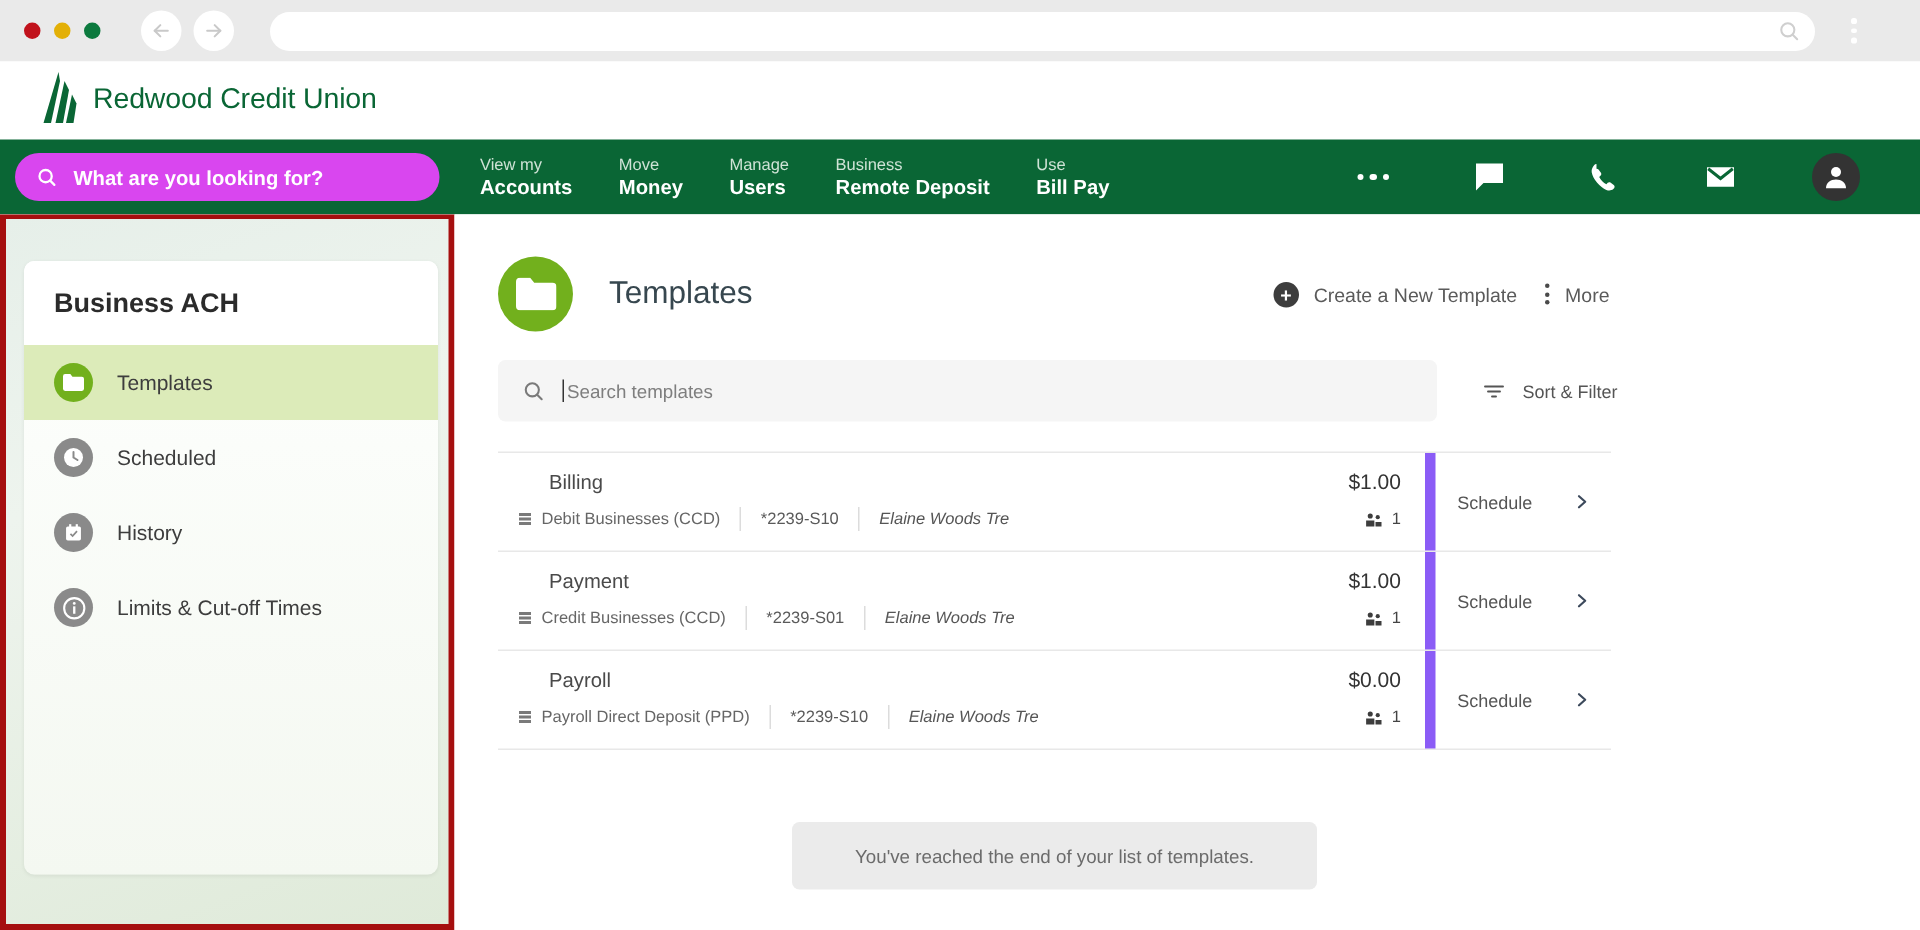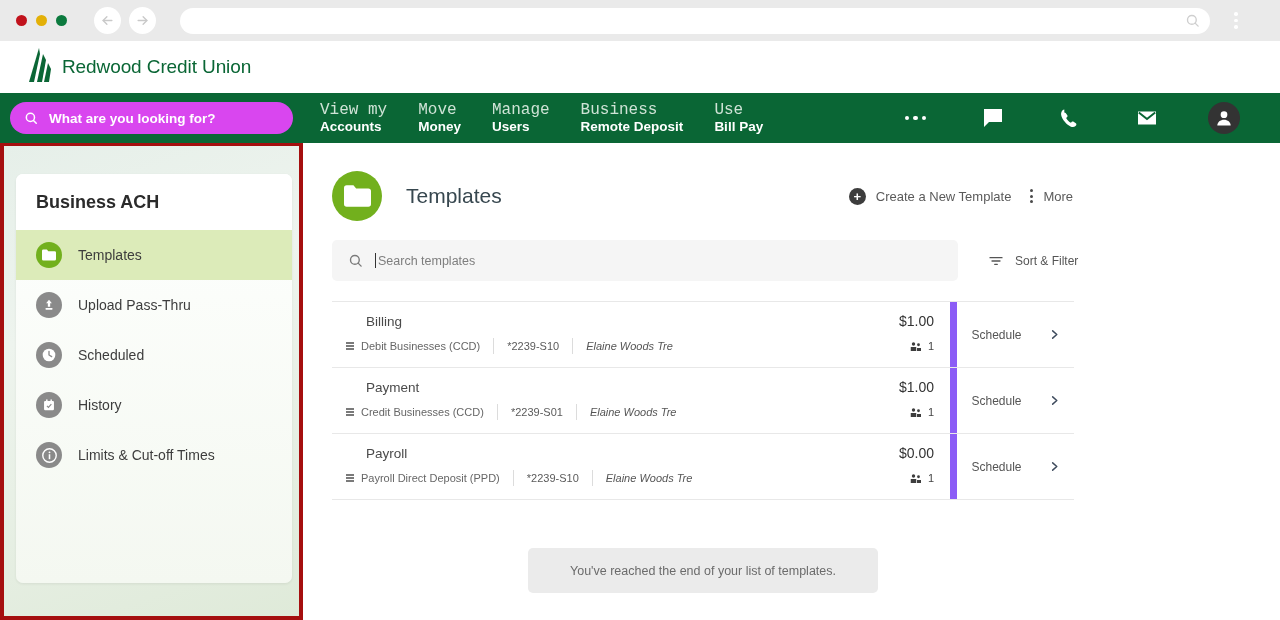--- a/index.html
+++ b/index.html
@@ -69,21 +69,21 @@
     width: 283px; height: 32px;
     background: #d946ef; border-radius: 16px;
     display: flex; align-items: center; padding-left: 14px;
     gap: 11px;
   }
   .search-pill .ph {
     color: #ffffff; font-size: 13.5px; font-weight: bold;
   }
   .nav-links { display: flex; align-items: center; margin-left: 27px; gap: 31px; }
   .nav-link { line-height: 1.18; cursor: pointer; }
-  .nav-link .top { display:block; font-size: 16px; color: #cfe3d6; font-family: Liberation Mono, monospace; }
+  .nav-link .top { display:block; font-size: 11px; color: #cfe3d6; }
   .nav-link .bot { display:block; font-size: 13.5px; color: #ffffff; font-weight: bold; }
 
   .nav-icons { display: flex; align-items: center; margin-left: auto; margin-right: 18px; gap: 0; }
   .nav-ico {
     width: 77px; height: 50px;
     display: flex; align-items: center; justify-content: center;
   }
   .dots-h { display: flex; gap: 4px; }
   .dots-h i { width: 4.5px; height: 4.5px; border-radius: 50%; background: #ffffff; display:block; }
   .avatar-circle {
@@ -331,29 +331,20 @@
 
       <div class="side-item active">
         <span class="side-ico">
           <svg width="14" height="12" viewBox="0 0 20 16" fill="#ffffff">
             <path d="M0 2a2 2 0 012-2h5l2 2.5h9a2 2 0 012 2V14a2 2 0 01-2 2H2a2 2 0 01-2-2z"></path>
           </svg>
         </span>
         <span class="side-label">Templates</span>
       </div>
 
-      <div class="side-item">
-        <span class="side-ico">
-          <svg width="14" height="14" viewBox="0 0 24 24" fill="#ffffff">
-            <path d="M12 3l5 6h-3v6h-4V9H7z"></path>
-              <rect x="6" y="17" width="12" height="3" rx="1"></rect>
-          </svg>
-        </span>
-        <span class="side-label">Upload Pass-Thru</span>
-      </div>
 
 
       <div class="side-item">
         <span class="side-ico">
           <svg width="16" height="16" viewBox="0 0 24 24">
             <circle cx="12" cy="12" r="9.5" fill="#ffffff"></circle>
             <path d="M12 6.5V12l4 2.5" fill="none" stroke="#8a8a8a" stroke-width="2" stroke-linecap="round"></path>
           </svg>
         </span>
         <span class="side-label">Scheduled</span>

